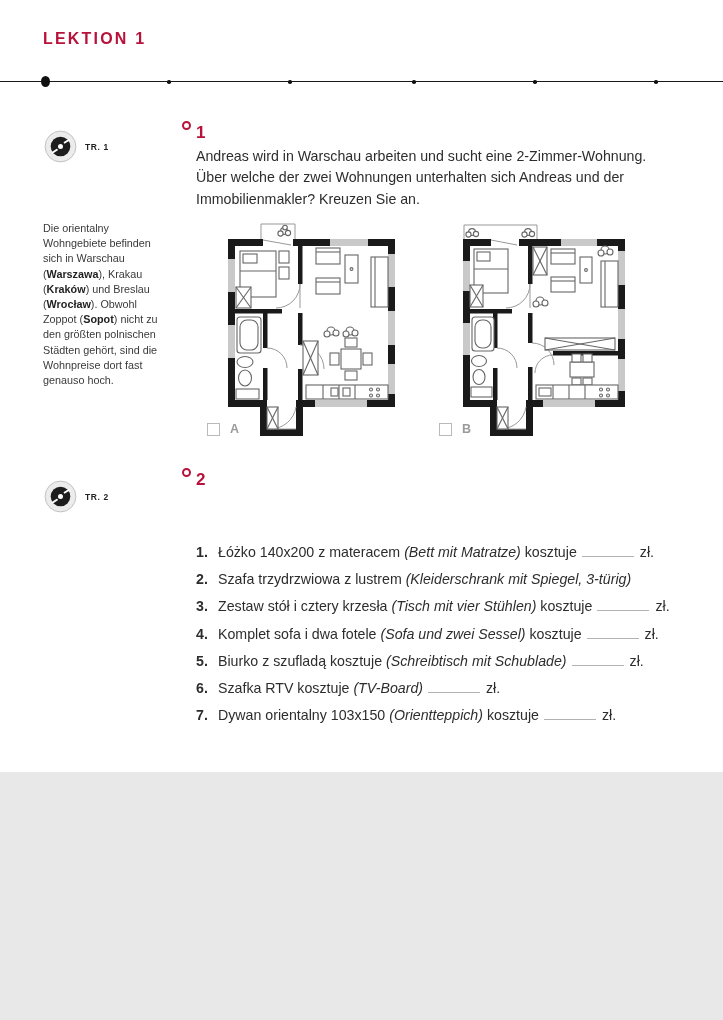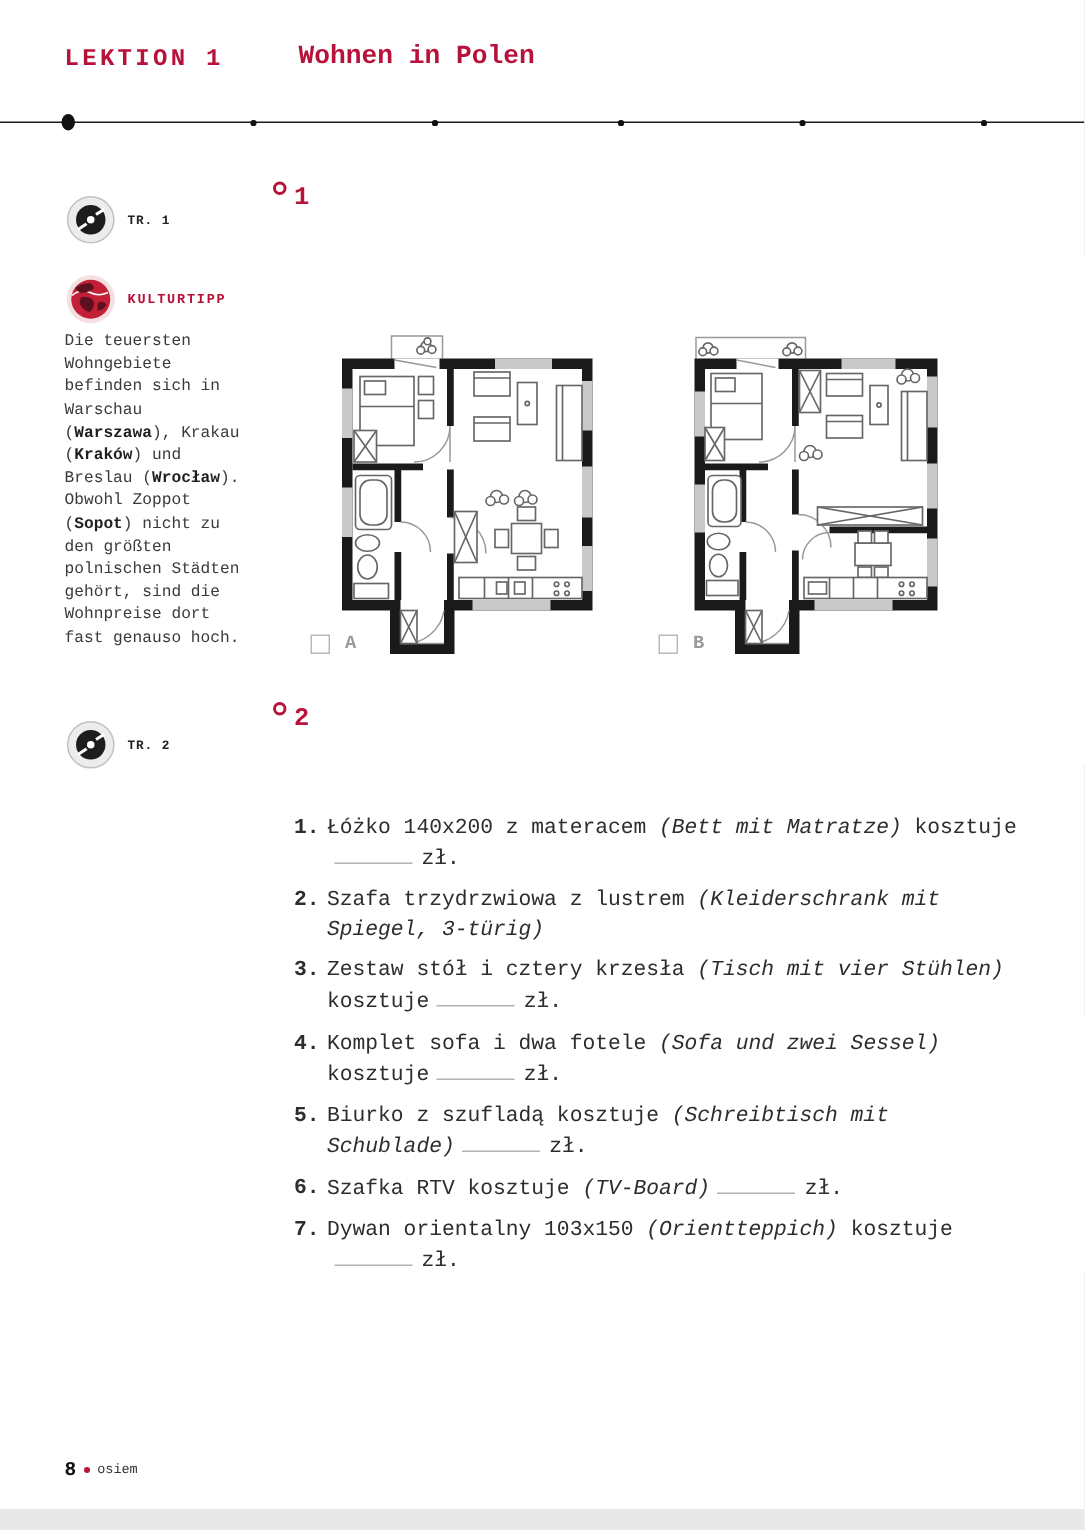--- a/index.html
+++ b/index.html
@@ -1,17 +1,17 @@
 <!DOCTYPE html>
 <html><head>
 <meta charset="utf-8">
 <style>
   html,body{margin:0;padding:0;background:#e8e8e8;}
-  #page{position:relative;width:723px;height:1006px;background:#ffffff;margin:0 auto;
-        font-family:Liberation Mono, monospace;color:#2d2d2d;overflow:hidden;}
+  #page{position:relative;width:723px;height:772px;background:#ffffff;margin:0 auto;
+        font-family:Liberation Sans, sans-serif;color:#2d2d2d;overflow:hidden;}
 
   
   .lesson{position:absolute;left:43px;top:30px;font-size:16px;font-weight:bold;
           letter-spacing:2.2px;color:#b8113a;}
   .title{position:absolute;left:199px;top:28px;font-size:17.5px;font-weight:bold;color:#b8113a;}
 
   
   .rule{position:absolute;left:0;top:81px;width:723px;border-top:1.4px solid #1a1a1a;}
   .dot{position:absolute;background:#111;border-radius:50%;}
   .dot-big{left:41px;top:76px;width:9px;height:11px;}
@@ -55,59 +55,48 @@
   svg .win{fill:#c9c9c9;}
   svg .furn{fill:#ffffff;stroke:#666;stroke-width:1.1;}
   svg .thin{fill:none;stroke:#999;stroke-width:1;}
 </style>
 </head>
 <body>
 
 <div id="page">
 
   <div class="lesson">LEKTION 1</div>
-  <div class="title">Wohnen in Polen</div>
 
   <div class="rule"></div>
   <div class="dot dot-big"></div>
   <div class="dot dot-s" style="left:167px"></div>
   <div class="dot dot-s" style="left:288px"></div>
   <div class="dot dot-s" style="left:412px"></div>
   <div class="dot dot-s" style="left:533px"></div>
   <div class="dot dot-s" style="left:654px"></div>
 
   <div class="icon-row" style="left:44px;top:130px">
     <svg width="33" height="33" viewBox="0 0 33 33">
       <circle cx="16.5" cy="16.5" r="15.4" fill="#ececec" stroke="#c2c2c2" stroke-width="1"></circle>
       <circle cx="16.5" cy="16.5" r="9.8" fill="#1d1d1d"></circle>
       <path d="M8,23 L14,19" stroke="#fff" stroke-width="2"></path>
       <path d="M20,13 L25.5,9.5" stroke="#fff" stroke-width="2"></path>
       <circle cx="16.5" cy="16.5" r="3.2" fill="#fff" stroke="#1d1d1d" stroke-width="1.4"></circle>
     </svg>
     <span class="tr-label">TR. 1</span>
   </div>
 
-  <div class="icon-row" style="left:44px;top:183px">
-    <svg width="33" height="33" viewBox="0 0 33 33">
-      <circle cx="16.5" cy="16.5" r="16" fill="#f4e0e1"></circle>
-      <circle cx="16.5" cy="16.5" r="13" fill="#c32037"></circle>
-      <path d="M4,14 Q10,9 16,12 Q22,15 28,12" fill="none" stroke="#fff" stroke-width="1"></path>
-      <path d="M6,9 Q11,5 17,6 L19,9 Q14,13 9,12 Z" fill="#5c1020"></path>
-      <path d="M10,15 Q15,14 18,17 Q20,21 16,25 Q11,24 9,19 Z" fill="#5c1020"></path>
-      <path d="M21,19 Q25,17 27,20 Q25,24 21,24 Z" fill="#5c1020"></path>
-    </svg>
-    <span class="kt-label">KULTURTIPP</span>
-  </div>
 
   <div class="kultur-text">
-    <span>Die teuersten Wohngebiete befinden sich in Warschau (</span><span class="b">Warszawa</span><span>), Krakau (</span><span class="b">Kraków</span><span>) und Breslau (</span><span class="b">Wrocław</span><span>). Obwohl Zoppot (</span><span class="b">Sopot</span><span>) nicht zu den größten polnischen Städten gehört, sind die Wohnpreise dort fast genauso hoch.</span>
+    <span>Die orientalny Wohngebiete befinden sich in Warschau (</span><span class="b">Warszawa</span><span>), Krakau (</span><span class="b">Kraków</span><span>) und Breslau (</span><span class="b">Wrocław</span><span>). Obwohl Zoppot (</span><span class="b">Sopot</span><span>) nicht zu den größten polnischen Städten gehört, sind die Wohnpreise dort fast genauso hoch.</span>
   </div>
 
   <div class="ring" style="left:182px;top:121px"></div>
   <div class="exnum" style="left:196px;top:123px">1</div>
+  <div class="extext" style="top:146px">Andreas wird in Warschau arbeiten und sucht eine 2-Zimmer-Wohnung. Über welche der zwei Wohnungen unterhalten sich Andreas und der Immobilienmakler? Kreuzen Sie an.</div>
 
   <svg class="plan" style="left:203px" width="195" height="220" viewBox="0 0 195 220">
     <path class="thin" d="M58,18 V3 H92 V18" stroke-width="2.4" stroke="#1a1a1a"></path>
     <g class="furn">
       <circle cx="81" cy="10" r="3.4"></circle>
         <circle cx="85" cy="12" r="2.6"></circle>
         <circle cx="77.5" cy="12.5" r="2.6"></circle>
         <circle cx="82" cy="6.5" r="2.3"></circle>
     </g>
     <path class="wall" fill-rule="evenodd" d="M25,18 H192 V186 H100 V215 H57 V186 H25 Z M32,25 H185 V179 H93 V208 H64 V179 H32 Z"></path>

